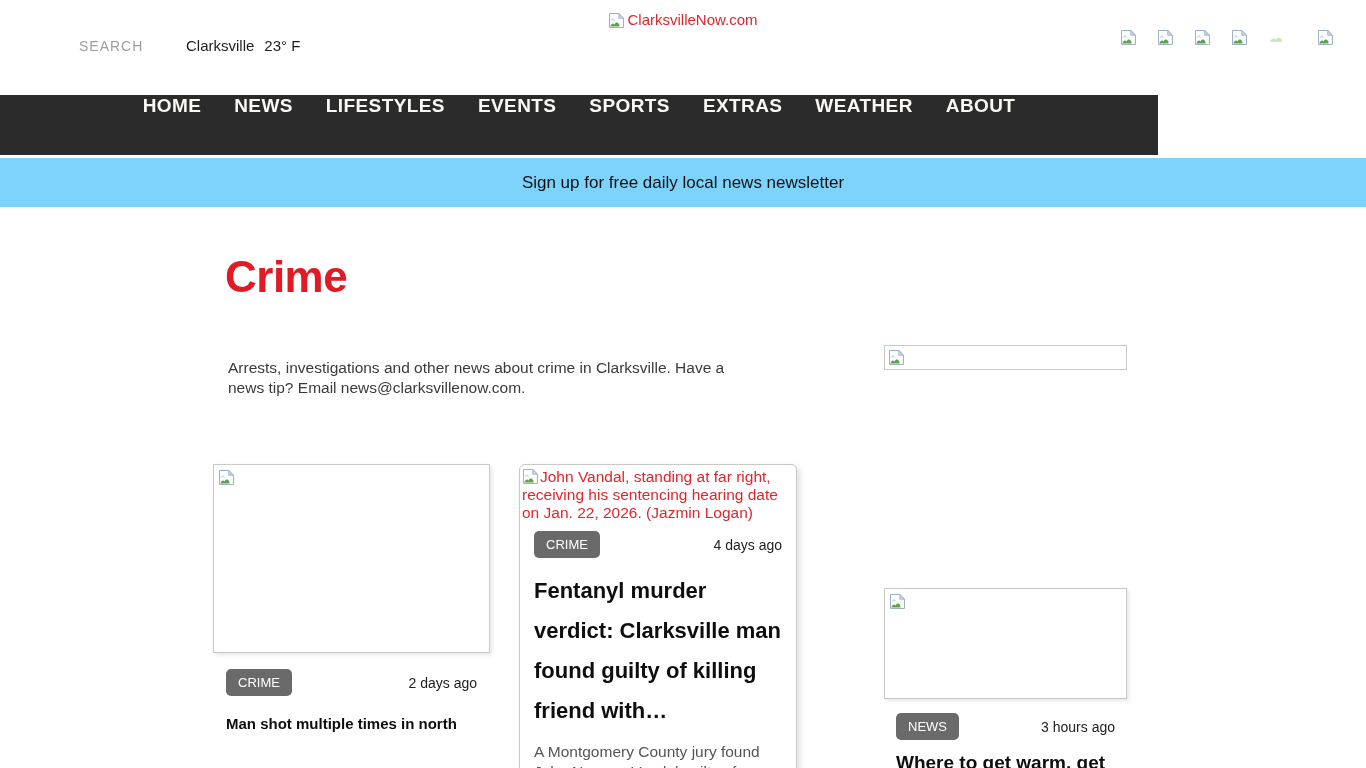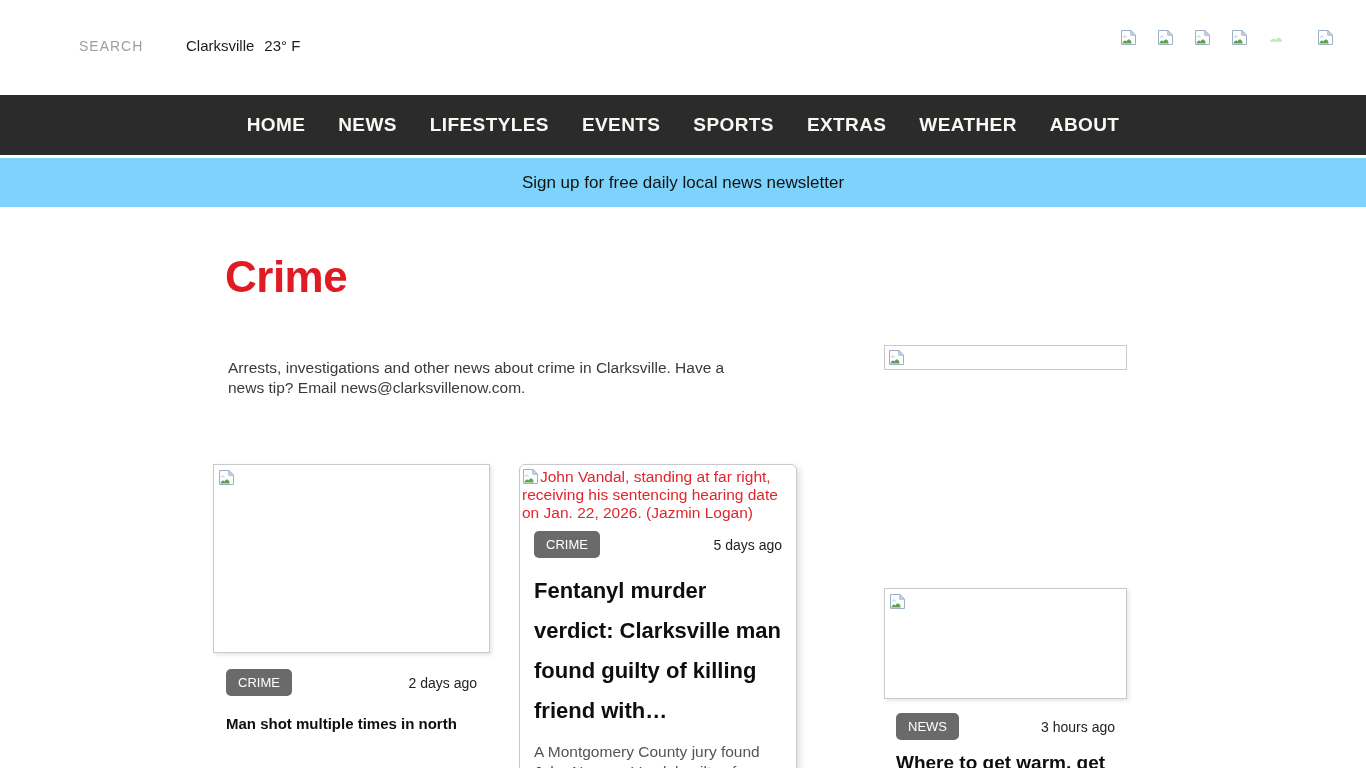--- a/index.html
+++ b/index.html
@@ -25,22 +25,22 @@
     text-align:center; font-size:15px; color:#e0262c; cursor:pointer;
   }
   .logo .bimg { vertical-align:-4px; margin-right:2px; }
   .social { position:absolute; top:29px; right:32px; display:flex; align-items:center; }
   .social .s-item { width:17px; height:17px; margin-left:20px; cursor:pointer; }
   .social .s-item.first { margin-left:0; }
   .social .s-item.gap { margin-left:32px; }
 
   
   .nav {
-    position:absolute; top:95px; left:0; width:1366px; height:60px;
-    background:#2b2b2b; display:flex; justify-content:center; align-items:center; gap:33px;
+    position:absolute; top:95px; left:0; width:1158px; height:60px;
+    background:#2b2b2b; display:flex; justify-content:center; gap:33px;
   }
   .nav a {
     color:#faf8f2; font-size:19px; font-weight:bold; letter-spacing:0.4px;
     text-decoration:none; cursor:pointer;
   }
 
   
   .newsletter {
     position:absolute; top:158px; left:0; width:1366px; height:49px;
     background:#7dd3fc; display:flex; justify-content:center; align-items:center;
@@ -104,20 +104,30 @@
   .bimg { display:inline-block; width:17px; height:17px; }
   .bimg svg { display:block; }
 </style>
 </head>
 <body>
 
 <div class="header">
   <button class="search-label">SEARCH</button>
   <div class="weather">
     <span>Clarksville</span><span class="temp">23° F</span>
+  </div>
+  <div class="logo">
+    <span class="bimg">
+  <svg width="17" height="17" viewBox="0 0 17 17" xmlns="http://www.w3.org/2000/svg">
+    <path d="M1.5 1.5 H10.8 L15.5 6.2 V15.5 H1.5 Z" fill="#fcfdff" stroke="#9db0c6" stroke-width="1" stroke-linejoin="round"></path>
+    <path d="M10.8 1.5 V6.2 H15.5 Z" fill="#cdd9ea" stroke="#9db0c6" stroke-width="0.9" stroke-linejoin="round"></path>
+    <path d="M3.2 8.6 L4.9 6.7 L6.6 8.6" fill="none" stroke="#bcd6ef" stroke-width="1.1"></path>
+    <path d="M2.3 14.6 C3.4 11.2 5.2 10.6 6.6 12.4 C7.8 9.6 10 10 11.2 12.2 L11.6 14.6 Z" fill="#63a14c"></path>
+  </svg>
+</span><span>ClarksvilleNow.com</span>
   </div>
   <div class="social">
     <span class="s-item bimg first">
   <svg width="17" height="17" viewBox="0 0 17 17" xmlns="http://www.w3.org/2000/svg">
     <path d="M1.5 1.5 H10.8 L15.5 6.2 V15.5 H1.5 Z" fill="#fcfdff" stroke="#9db0c6" stroke-width="1" stroke-linejoin="round"></path>
     <path d="M10.8 1.5 V6.2 H15.5 Z" fill="#cdd9ea" stroke="#9db0c6" stroke-width="0.9" stroke-linejoin="round"></path>
     <path d="M3.2 8.6 L4.9 6.7 L6.6 8.6" fill="none" stroke="#bcd6ef" stroke-width="1.1"></path>
     <path d="M2.3 14.6 C3.4 11.2 5.2 10.6 6.6 12.4 C7.8 9.6 10 10 11.2 12.2 L11.6 14.6 Z" fill="#63a14c"></path>
   </svg>
 </span>
@@ -203,21 +213,21 @@
   <svg width="17" height="17" viewBox="0 0 17 17" xmlns="http://www.w3.org/2000/svg">
     <path d="M1.5 1.5 H10.8 L15.5 6.2 V15.5 H1.5 Z" fill="#fcfdff" stroke="#9db0c6" stroke-width="1" stroke-linejoin="round"></path>
     <path d="M10.8 1.5 V6.2 H15.5 Z" fill="#cdd9ea" stroke="#9db0c6" stroke-width="0.9" stroke-linejoin="round"></path>
     <path d="M3.2 8.6 L4.9 6.7 L6.6 8.6" fill="none" stroke="#bcd6ef" stroke-width="1.1"></path>
     <path d="M2.3 14.6 C3.4 11.2 5.2 10.6 6.6 12.4 C7.8 9.6 10 10 11.2 12.2 L11.6 14.6 Z" fill="#63a14c"></path>
   </svg>
 </span><span>John Vandal, standing at far right, receiving his sentencing hearing date on Jan. 22, 2026. (Jazmin Logan)</span>
   </div>
   <div class="badge-row">
     <span class="badge">CRIME</span>
-    <span class="time">5 days ago</span>
+    <span class="time">4 days ago</span>
   </div>
   <h3 class="headline">Fentanyl murder verdict: Clarksville man found guilty of killing friend with…</h3>
   <p class="excerpt">A Montgomery County jury found John Norman Vandal guilty of second-degree murder Wednesday in the 2019 fentanyl-related deat…</p>
 </div>
 
 <div class="sb-strip">
   <span class="bimg">
   <svg width="17" height="17" viewBox="0 0 17 17" xmlns="http://www.w3.org/2000/svg">
     <path d="M1.5 1.5 H10.8 L15.5 6.2 V15.5 H1.5 Z" fill="#fcfdff" stroke="#9db0c6" stroke-width="1" stroke-linejoin="round"></path>
     <path d="M10.8 1.5 V6.2 H15.5 Z" fill="#cdd9ea" stroke="#9db0c6" stroke-width="0.9" stroke-linejoin="round"></path>

